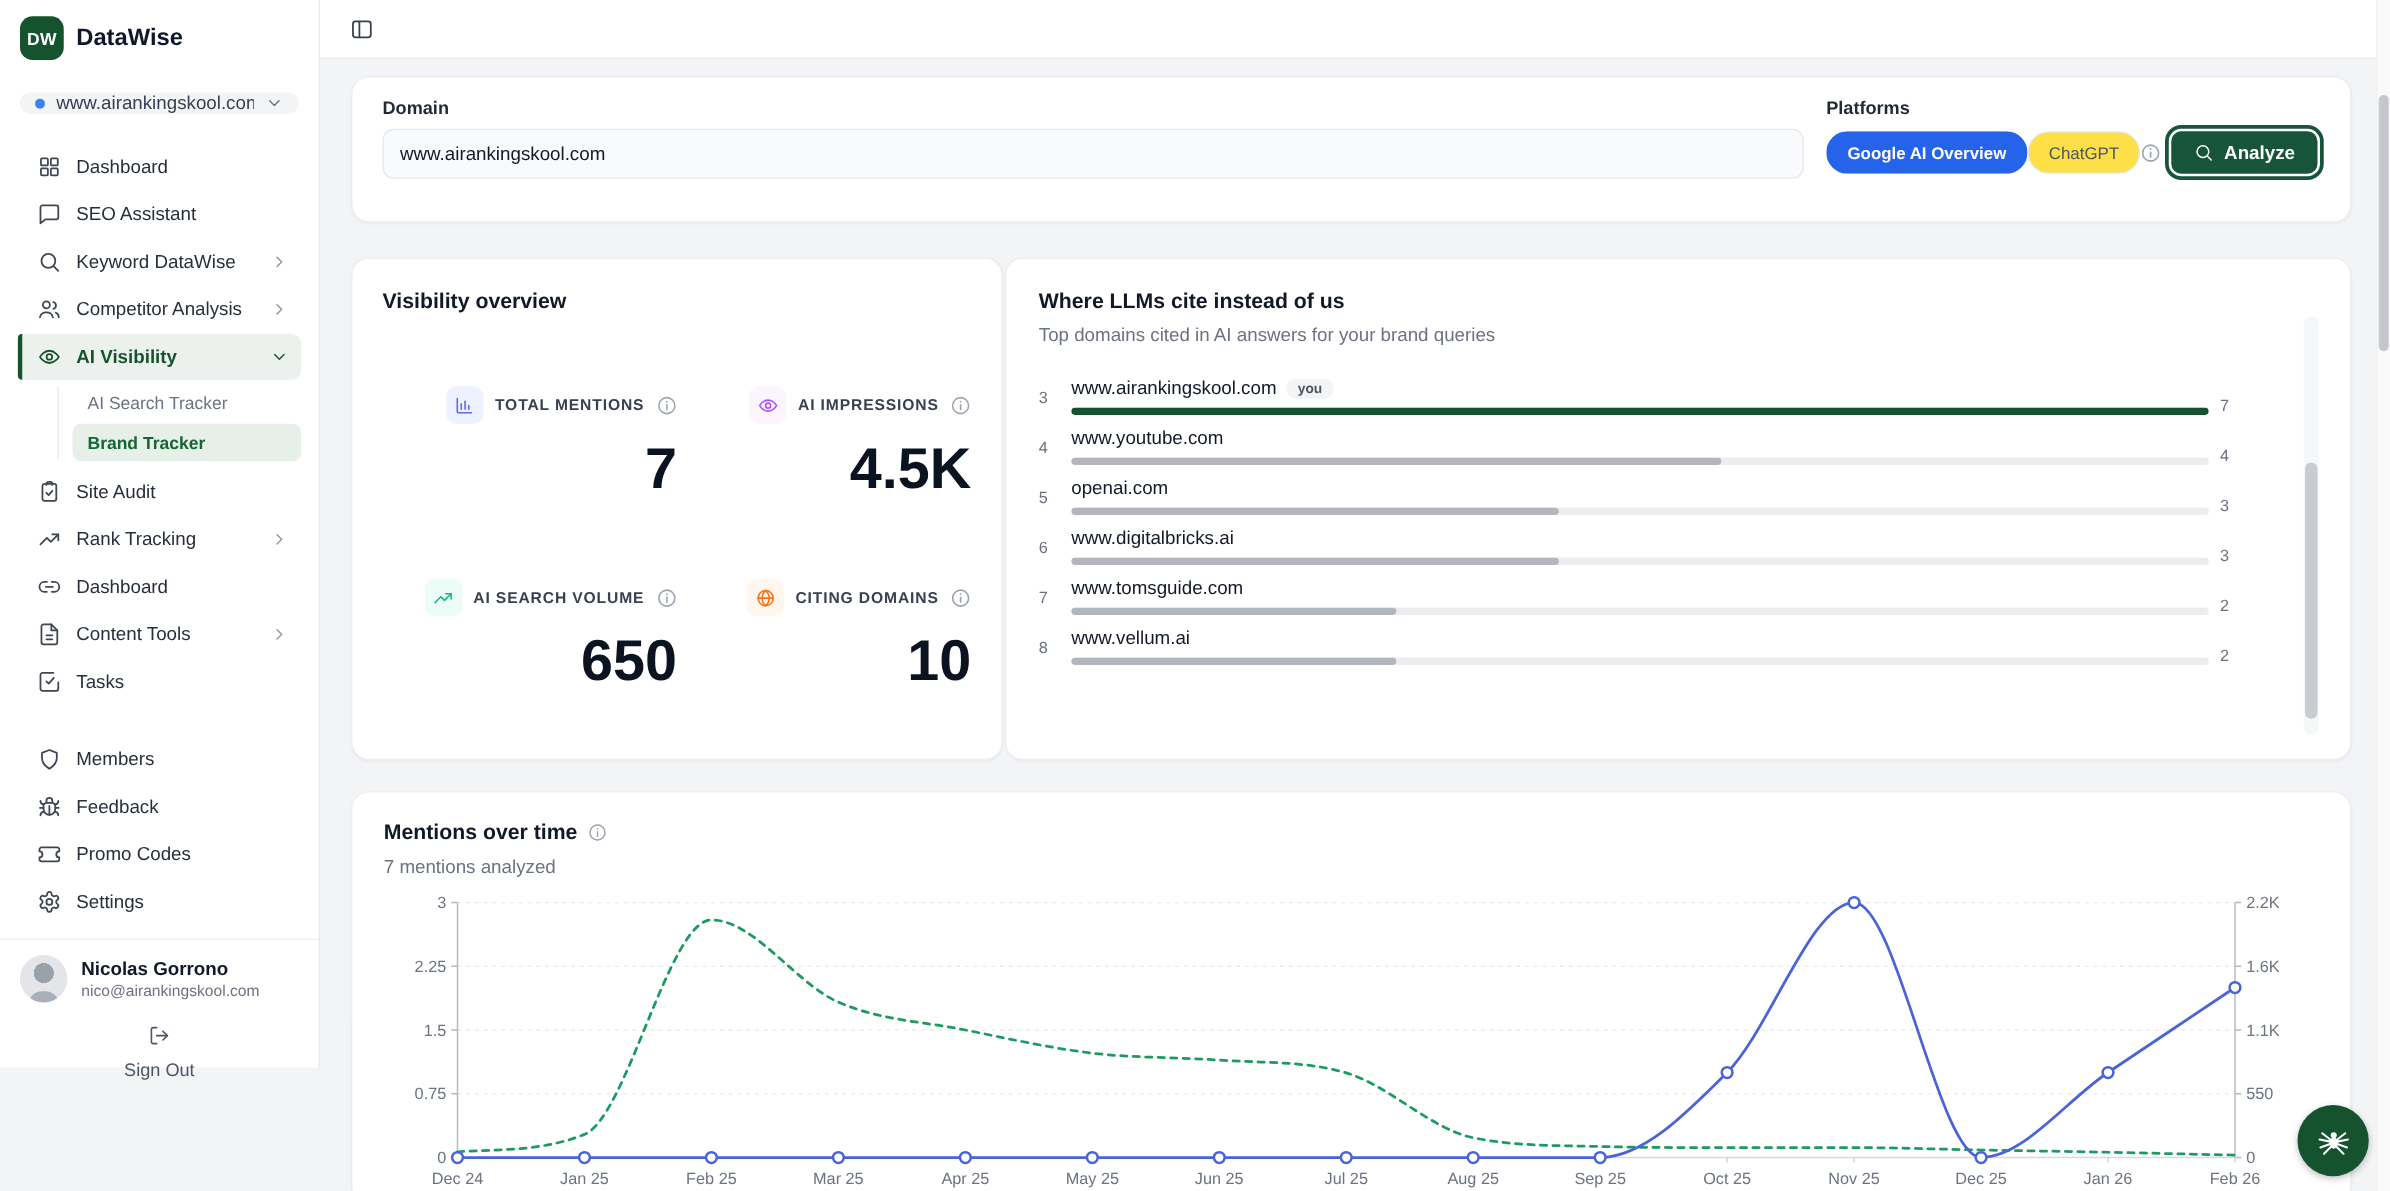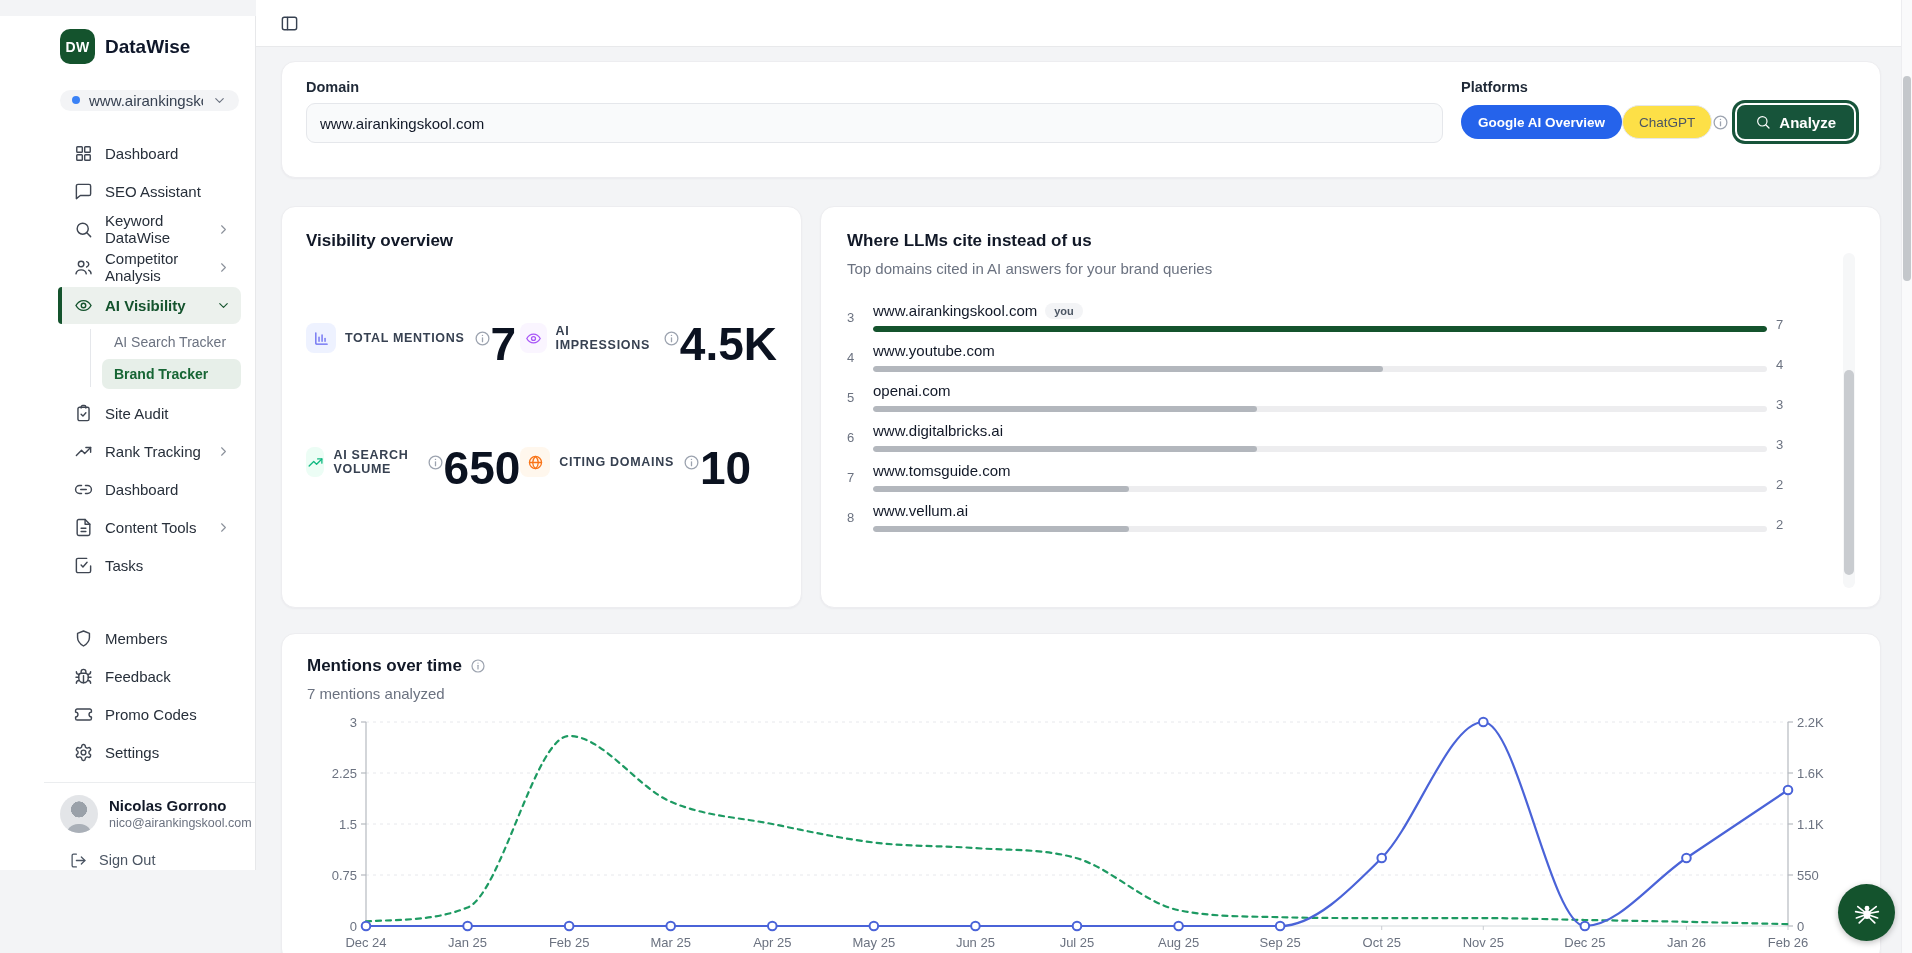--- a/index.html
+++ b/index.html
@@ -1,21 +1,21 @@
 <!DOCTYPE html>
 <html><head>
 <meta charset="utf-8">
 <style>
   * { margin:0; padding:0; box-sizing:border-box; }
   html,body { width:1912px; height:953px; overflow:hidden; font-family:"Liberation Sans",sans-serif; background:#f3f4f6; color:#111827; }
   .icon { display:inline-flex; flex:none; }
   .icon svg { width:100%; height:100%; }
 
   
-  .sidebar { position:absolute; left:0; top:16px; width:256px; height:854px; background:#fff; border-right:1px solid #e7e8ea; display:flex; flex-direction:column; z-index:5;padding-left:44px; }
+  .sidebar { position:absolute; left:0; top:0; width:256px; height:854px; background:#fff; border-right:1px solid #e7e8ea; display:flex; flex-direction:column; z-index:5; }
   .brand { display:flex; align-items:center; gap:10px; padding:13px 16px 0 16px; }
   .logo { width:35px; height:35px; border-radius:10px; background:#14532d; color:#fff; font-weight:bold; font-size:14px; display:flex; align-items:center; justify-content:center; letter-spacing:.3px; }
   .app-name { font-size:19px; font-weight:bold; color:#0f172a; }
   .domain-pill { margin:26px 16px 0 16px; height:37px; border:none; border-radius:19px; background:#f3f4f6; display:flex; align-items:center; gap:9px; padding:0 12px; font-size:15px; color:#374151; font-family:inherit; cursor:pointer; }
   .domain-pill .dot { width:8px; height:8px; border-radius:50%; background:#3b82f6; flex:none; }
   .domain-pill .lbl { flex:1; text-align:left; white-space:nowrap; overflow:hidden; }
   .domain-pill .icon { width:15px; height:15px; color:#6b7280; }
   .nav { margin-top:24px; padding:0 14px; }
   .nav-item { display:flex; align-items:center; gap:12px; height:37px; padding:0 10px 0 12px; border-radius:8px; font-size:15px; color:#272f3a; cursor:pointer; border-left:4px solid transparent; margin-bottom:1px; }
   .nav-item .icon { width:19px; height:19px; color:#3f4652; }
@@ -28,21 +28,21 @@
   .subnav-item { display:flex; align-items:center; height:30px; border-radius:7px; padding:0 12px; font-size:14px; color:#6b7280; cursor:pointer; margin-bottom:2px; }
   .subnav-item.active { background:#e7efe9; color:#166534; font-weight:bold; }
   .nav-gap { height:20px; }
   .sidebar .spacer { flex:1; }
   .settings-wrap { padding:0 14px 10px 14px; }
   .profile-block { border-top:1px solid #ebedef; padding:12px 16px 8px 16px; display:flex; align-items:center; gap:11px; cursor:pointer; }
   .avatar { width:38px; height:38px; border-radius:50%; background:radial-gradient(circle at 50% 38%, #9aa1a9 0 26%, #e3e5e8 27%), #dfe1e4; position:relative; overflow:hidden; flex:none; }
   .avatar:after { content:""; position:absolute; left:50%; bottom:-7px; transform:translateX(-50%); width:26px; height:16px; border-radius:12px 12px 0 0; background:#aab0b8; }
   .p-name { font-size:15px; font-weight:bold; color:#111827; }
   .p-email { font-size:12.5px; color:#6b7280; margin-top:2px; }
-  .signout { display:flex; align-items:center; gap:12px; margin:10px 14px 0 14px; padding:0 12px; height:34px; font-size:14.5px; color:#4b5563; background:none; border:none; font-family:inherit; cursor:pointer; }
+  .signout { display:flex; align-items:center; gap:12px; margin:10px 14px 0 14px; padding:0 12px; height:34px; font-size:14.5px; color:#4b5563; background:none; border:none; font-family:inherit; cursor:pointer;flex-direction:column; }
   .signout .icon { width:17px; height:17px; color:#4b5563; }
 
   
   .main { position:absolute; left:256px; top:0; right:0; height:953px; }
   .topbar { height:47px; background:#fff; border-bottom:1px solid #e8e9eb; display:flex; align-items:center; padding:0 18px; }
   .topbar .toggle { width:30px; height:30px; border:none; background:none; color:#374151; cursor:pointer; display:flex; align-items:center; justify-content:center; }
   .topbar .toggle .icon { width:19px; height:19px; }
   .content { position:absolute; top:47px; left:0; right:0; bottom:0; background:#f3f4f6; padding:14px 31px 0 25px; overflow:hidden; }
   .card { background:#fff; border-radius:14px; border:1px solid #ededf0; box-shadow:0 1px 2px rgba(16,24,40,.04); }
 
@@ -53,27 +53,27 @@
   .domain-input { width:100%; height:40px; border:1px solid #e5e7eb; background:#f9fafb; border-radius:9px; padding:0 13px; font-size:15px; color:#111827; font-family:inherit; }
   .an-right { flex:none; }
   .plat-row { display:flex; align-items:center; gap:0; margin-top:8px; }
   .pill-btn { height:34px; border-radius:17px; padding:0 16px; font-size:13.5px; font-weight:bold; font-family:inherit; cursor:pointer; border:1px solid transparent; }
   .pill-btn.sel { background:#2563eb; color:#fff; }
   .pill-btn.unsel { background:#fde047; color:#4b5563; border-color:#e5e7eb; font-weight:normal; }
   .info-i { width:17px; height:17px; color:#9ca3af; cursor:pointer; }
   .analyze-btn { height:38px; margin-left:6px; background:#17543a; color:#fff; border:2px solid #fff; box-shadow:0 0 0 3px #17543a; border-radius:10px; padding:0 18px; font-size:15px; font-weight:bold; font-family:inherit; display:flex; align-items:center; gap:8px; cursor:pointer; }
   .analyze-btn .icon { width:16px; height:16px; }
 
-  .row2 { display:flex; gap:18px; margin-top:28px; }
+  .row2 { display:flex; gap:2px; margin-top:28px; }
 
   
   .visibility-card { width:521px; height:402px; padding:24px; }
   .card-title { font-size:17px; font-weight:bold; color:#111827; }
   .metrics-grid { display:grid; grid-template-columns:1fr 1fr; row-gap:66px; margin-top:58px; }
-  .metric { display:flex; align-items:center; }
+  .metric { display:flex; flex-direction:column; align-items:flex-end; }
   .metric-head { display:flex; align-items:center; gap:9px; }
   .metric-chip { width:30px; height:30px; border-radius:8px; display:flex; align-items:center; justify-content:center; }
   .metric-chip .icon { width:17px; height:17px; }
   .metric-label { font-size:12.5px; font-weight:bold; letter-spacing:.7px; color:#374151; }
   .metric-value { font-size:46px; font-weight:800; color:#0b1220; margin-top:12px; line-height:1; }
 
   
   .citations-card { flex:1; height:402px; padding:24px 26px; position:relative; }
   .card-sub { font-size:15px; color:#6b7280; margin-top:9px; }
   .cit-list { margin-top:25px; padding-right:58px; }

